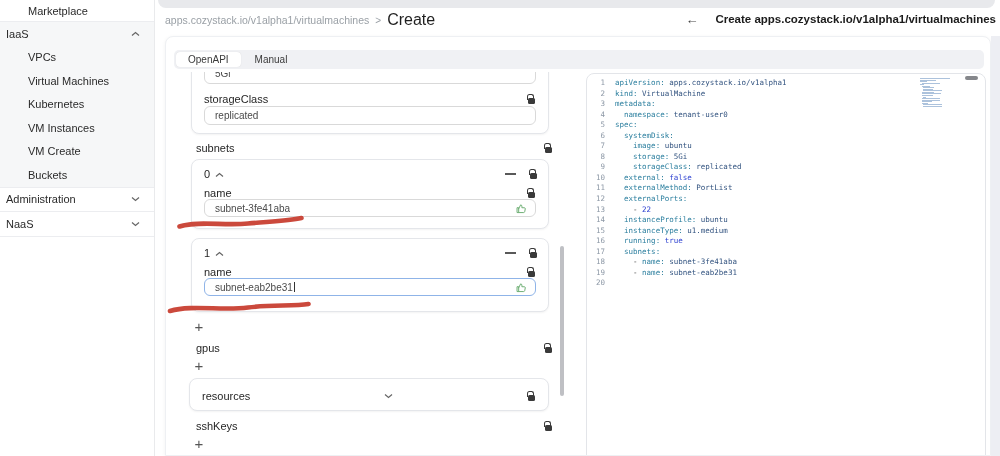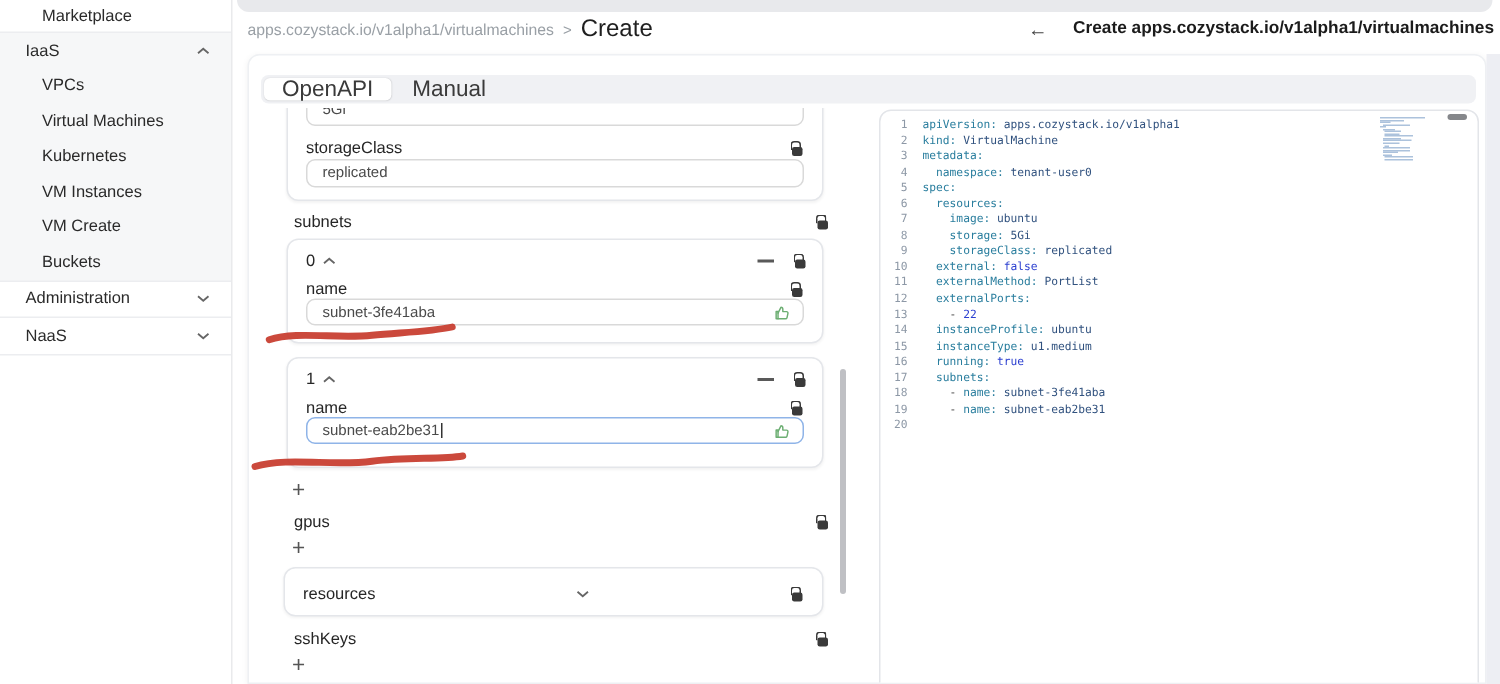--- a/index.html
+++ b/index.html
@@ -10,42 +10,42 @@
   *{box-sizing:border-box;margin:0;padding:0}
   body{font-family:"Liberation Sans","DejaVu Sans",sans-serif;background:#fff}
   .page{position:relative;width:1000px;height:456px;overflow:hidden;background:#fff}
 
   
   .sidebar{position:absolute;left:0;top:0;width:155px;height:456px;background:#fff;border-right:1px solid #e9eaec}
   .sb-section{border-bottom:1px solid var(--divider)}
   .sb-section.gray{background:#f6f7f8}
   .sb-row{height:23.5px;display:flex;align-items:center;font-size:11px;color:#2a2a2a;padding-right:14px;cursor:pointer}
   .sb-row.cut{height:21px}
-  .sb-row.h .sb-label{margin-left:17px}
+  .sb-row.h .sb-label{margin-left:6px}
   .sb-row.sub .sb-label{margin-left:28px}
   .sb-chev{margin-left:auto;display:flex;align-items:center;color:#777}
 
   
   .main{position:absolute;left:155px;top:0;width:845px;height:456px}
   .top-strip{position:absolute;left:3px;top:-9px;width:837px;height:17px;background:#e8e9ec;border-radius:8px}
   .breadcrumb{position:absolute;left:10px;top:12px;height:16px;display:flex;align-items:center;gap:6px;font-size:10.5px}
   .bc-path{color:#9aa0a6}
   .bc-sep{color:#9aa0a6;font-size:10px}
   .bc-current{color:#1f1f1f;font-size:16px}
   .page-header{position:absolute;right:4px;top:10px;height:18px;display:flex;align-items:center;gap:17px}
   .back{font-size:13px;color:#444;cursor:pointer;line-height:1}
   .ph-title{font-size:11.5px;font-weight:bold;color:#1b1b1b;white-space:nowrap}
   .right-band{position:absolute;left:836px;top:36px;width:9px;height:420px;background:#edeef3}
 
   
   .card{position:absolute;left:10px;top:36px;width:826px;height:420px;background:#fff;border:1px solid #eef0f3;
         border-radius:8px 8px 0 0;box-shadow:0 1px 4px rgba(0,0,0,.05);overflow:hidden}
   .tabbar{position:absolute;left:8px;top:13px;width:810px;height:19px;background:#f0f1f4;border-radius:5px;
           display:flex;align-items:center;padding:2px;gap:2px}
-  .tab{font-size:15px;color:#3a3a3a;padding:4px 12px;height:15px;display:flex;align-items:center;border-radius:4px;cursor:pointer}
+  .tab{font-size:10px;color:#3a3a3a;padding:4px 12px;height:15px;display:flex;align-items:center;border-radius:4px;cursor:pointer}
   .tab.active{background:#fff;box-shadow:0 0 1px rgba(0,0,0,.15)}
 
   
   .form-area{position:absolute;left:0;top:35px;width:412px;height:385px;overflow:hidden}
   .flabel{font-size:11px;color:#262626}
   .field-row{position:absolute;left:30px;width:357px;display:flex;align-items:center;justify-content:space-between;height:12px}
   .input{position:relative;border:1px solid var(--border);border-radius:6px;background:#fff;display:flex;align-items:center}
   .input .ival{font-size:10px;color:#4a4a4a;padding-left:10px;white-space:nowrap}
   .group-card{position:absolute;background:#fff;border:1px solid var(--cardborder);border-radius:8px;box-shadow:0 1px 2px rgba(0,0,0,.05)}
   .systemdisk{left:25px;top:-24px;width:358px;height:86px}
@@ -297,21 +297,21 @@
             <div class="eline">
               <span class="ln">4</span>
               <span class="code"><span class="t-p">  </span><span class="t-k">namespace:</span><span class="t-s"> tenant-user0</span></span>
             </div>
             <div class="eline">
               <span class="ln">5</span>
               <span class="code"><span class="t-k">spec:</span></span>
             </div>
             <div class="eline">
               <span class="ln">6</span>
-              <span class="code"><span class="t-p">  </span><span class="t-k">resources:</span></span>
+              <span class="code"><span class="t-p">  </span><span class="t-k">systemDisk:</span></span>
             </div>
             <div class="eline">
               <span class="ln">7</span>
               <span class="code"><span class="t-p">    </span><span class="t-k">image:</span><span class="t-s"> ubuntu</span></span>
             </div>
             <div class="eline">
               <span class="ln">8</span>
               <span class="code"><span class="t-p">    </span><span class="t-k">storage:</span><span class="t-s"> 5Gi</span></span>
             </div>
             <div class="eline">

